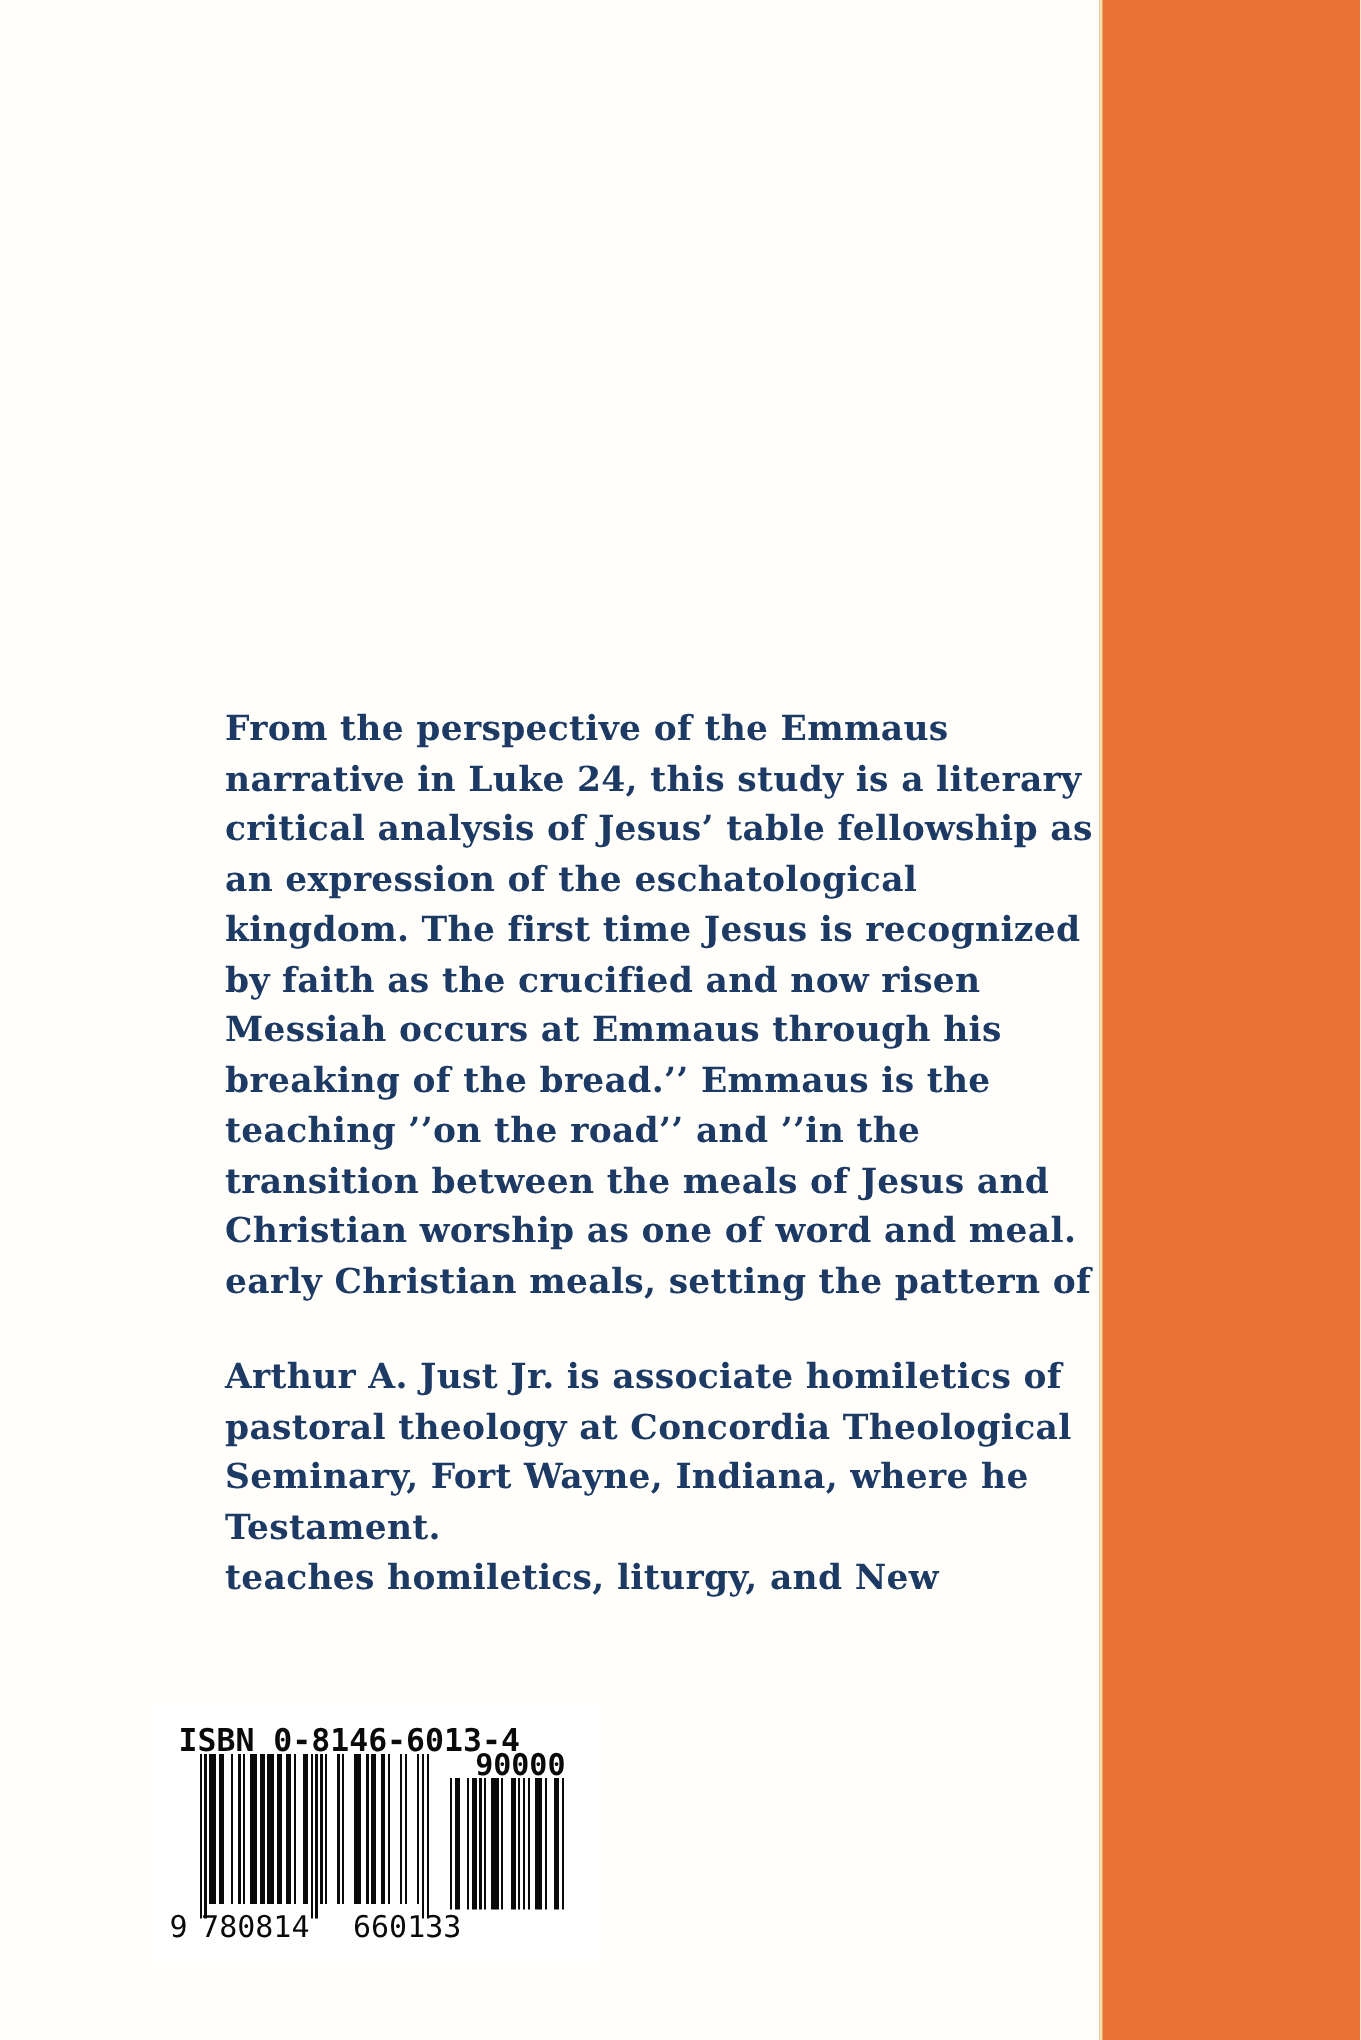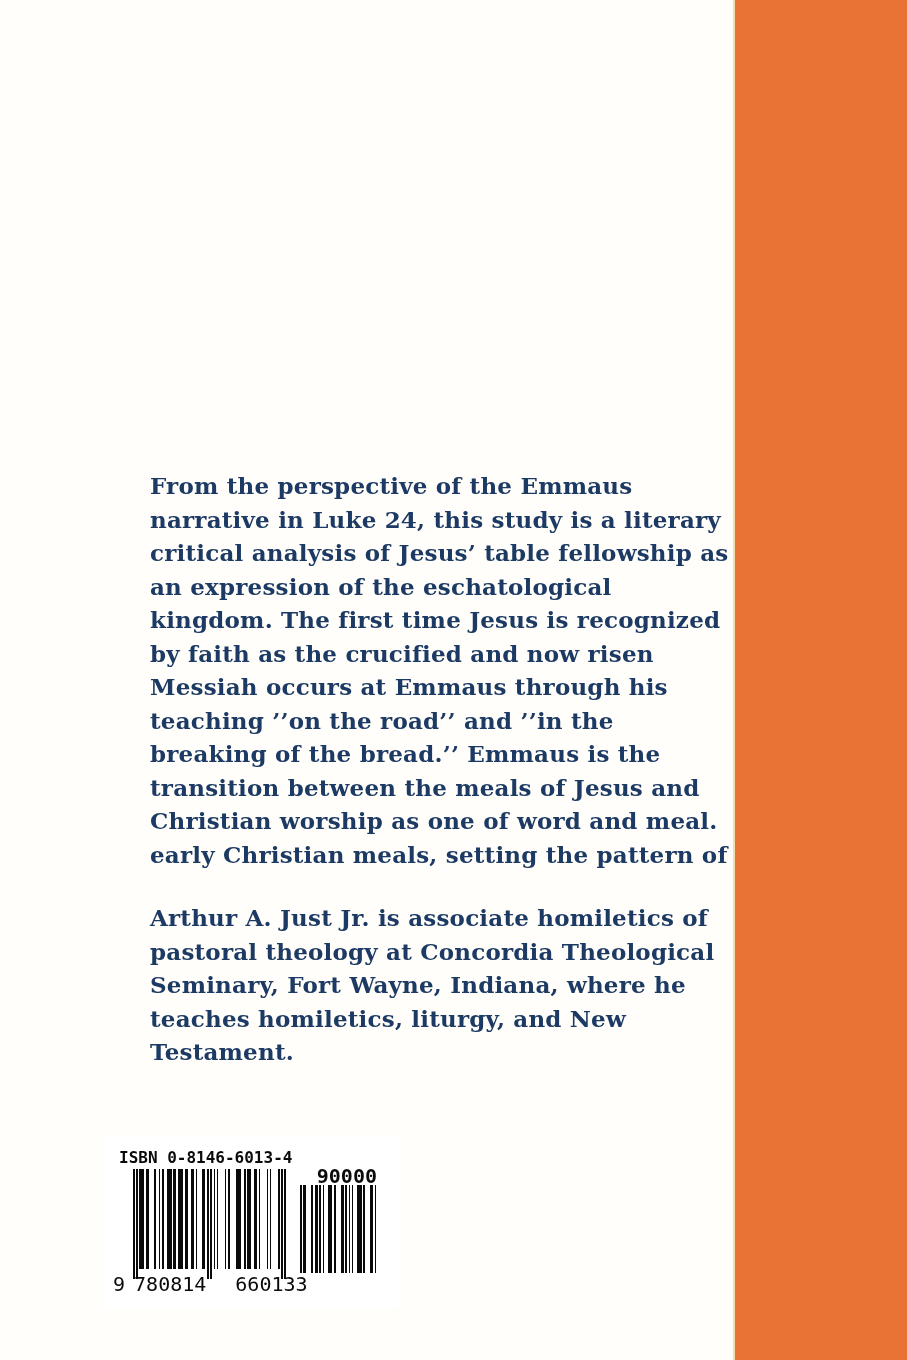--- a/index.html
+++ b/index.html
@@ -37,21 +37,21 @@
   .desc{top:469px;}
   .author{top:901px;}
   .barcode-panel{
     position:absolute;left:103px;top:1136px;
     width:296px;height:172px;
     background:var(--panel);
   }
   .isbn-line{
     position:absolute;left:16px;top:12px;
     font-family:"DejaVu Sans Mono","Liberation Mono",monospace;
-    font-weight:bold;font-size:16px;color:var(--bar);
+    font-weight:bold;font-size:21px;color:var(--bar);
     letter-spacing:0px;white-space:nowrap;
   }
   .ean13-svg{position:absolute;left:30px;top:33px;}
   .ean13-svg rect,.addon-svg rect{fill:var(--bar);}
   .ean-digits{
     position:absolute;left:10px;top:136px;
     font-family:"DejaVu Sans Mono","Liberation Mono",monospace;
     font-size:20px;color:var(--bar);
     white-space:nowrap;
   }
@@ -74,33 +74,33 @@
   <div class="stripe"></div>
 
   <div class="copy desc">
     <div class="line">From the perspective of the Emmaus</div>
     <div class="line">narrative in Luke 24, this study is a literary</div>
     <div class="line">critical analysis of Jesus’ table fellowship as</div>
     <div class="line">an expression of the eschatological</div>
     <div class="line">kingdom. The first time Jesus is recognized</div>
     <div class="line">by faith as the crucified and now risen</div>
     <div class="line">Messiah occurs at Emmaus through his</div>
+    <div class="line">breaking of the bread.’’ Emmaus is the</div>
     <div class="line">teaching ’’on the road’’ and ’’in the</div>
-    <div class="line">breaking of the bread.’’ Emmaus is the</div>
     <div class="line">transition between the meals of Jesus and</div>
     <div class="line">Christian worship as one of word and meal.</div>
     <div class="line">early Christian meals, setting the pattern of</div>
   </div>
 
   <div class="copy author">
     <div class="line">Arthur A. Just Jr. is associate homiletics of</div>
     <div class="line">pastoral theology at Concordia Theological</div>
     <div class="line">Seminary, Fort Wayne, Indiana, where he</div>
+    <div class="line">Testament.</div>
     <div class="line">teaches homiletics, liturgy, and New</div>
-    <div class="line">Testament.</div>
   </div>
 
   <div class="barcode-panel">
     <div class="isbn-line">ISBN 0-8146-6013-4</div>
 
     <svg id="ean13-svg" class="ean13-svg" width="154" height="110" viewBox="0 0 154 110">
         <rect x="0.00" y="0" width="1.61" height="110"></rect>
         <rect x="3.22" y="0" width="1.61" height="110"></rect>
         <rect x="6.44" y="0" width="4.83" height="100"></rect>
         <rect x="12.88" y="0" width="3.22" height="100"></rect>

